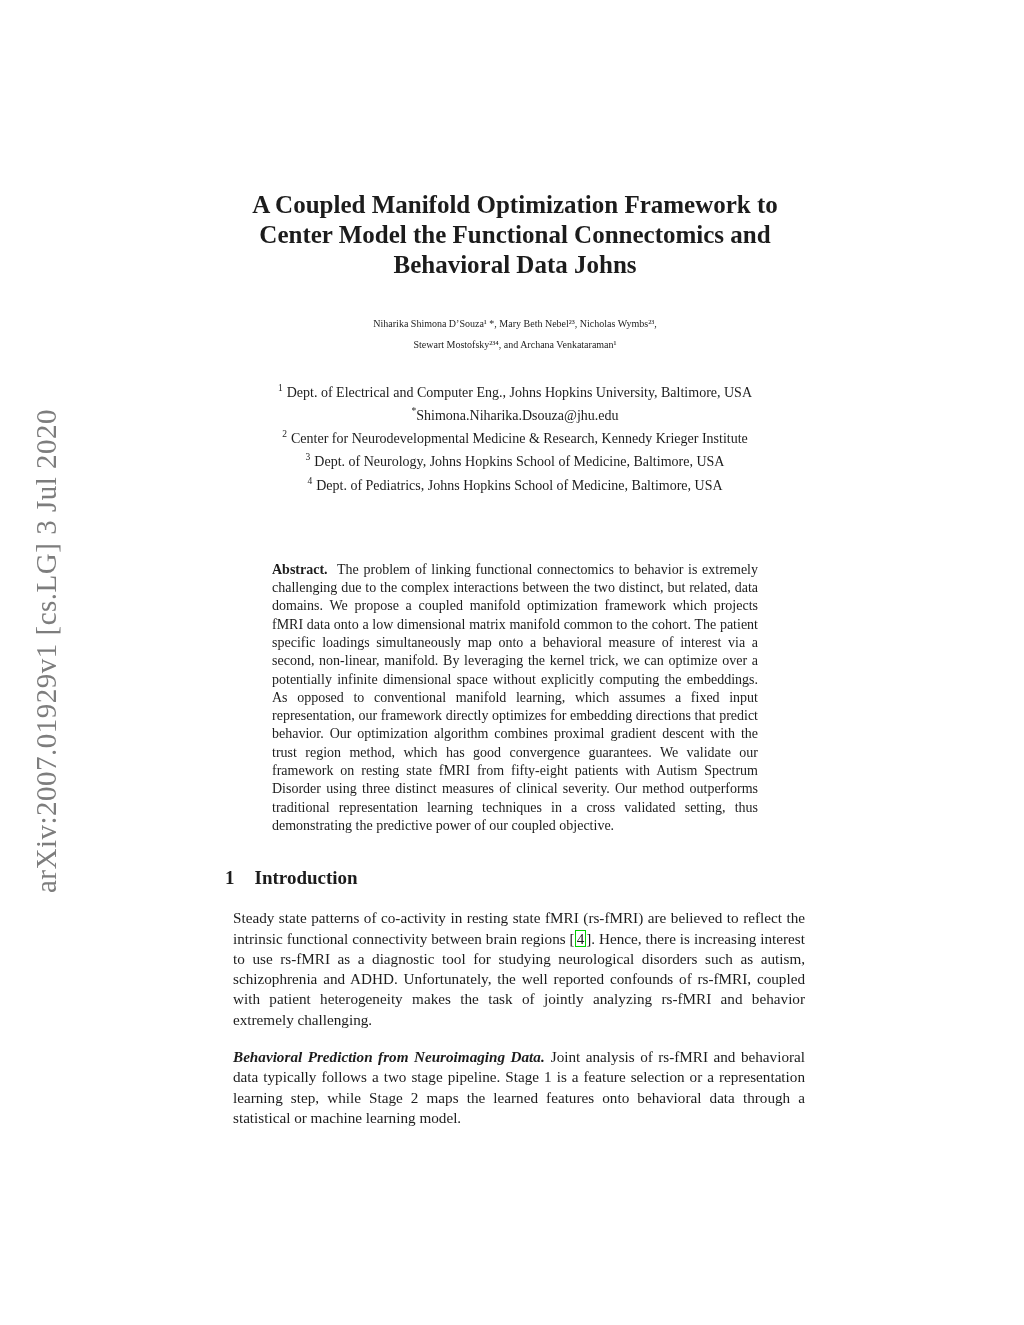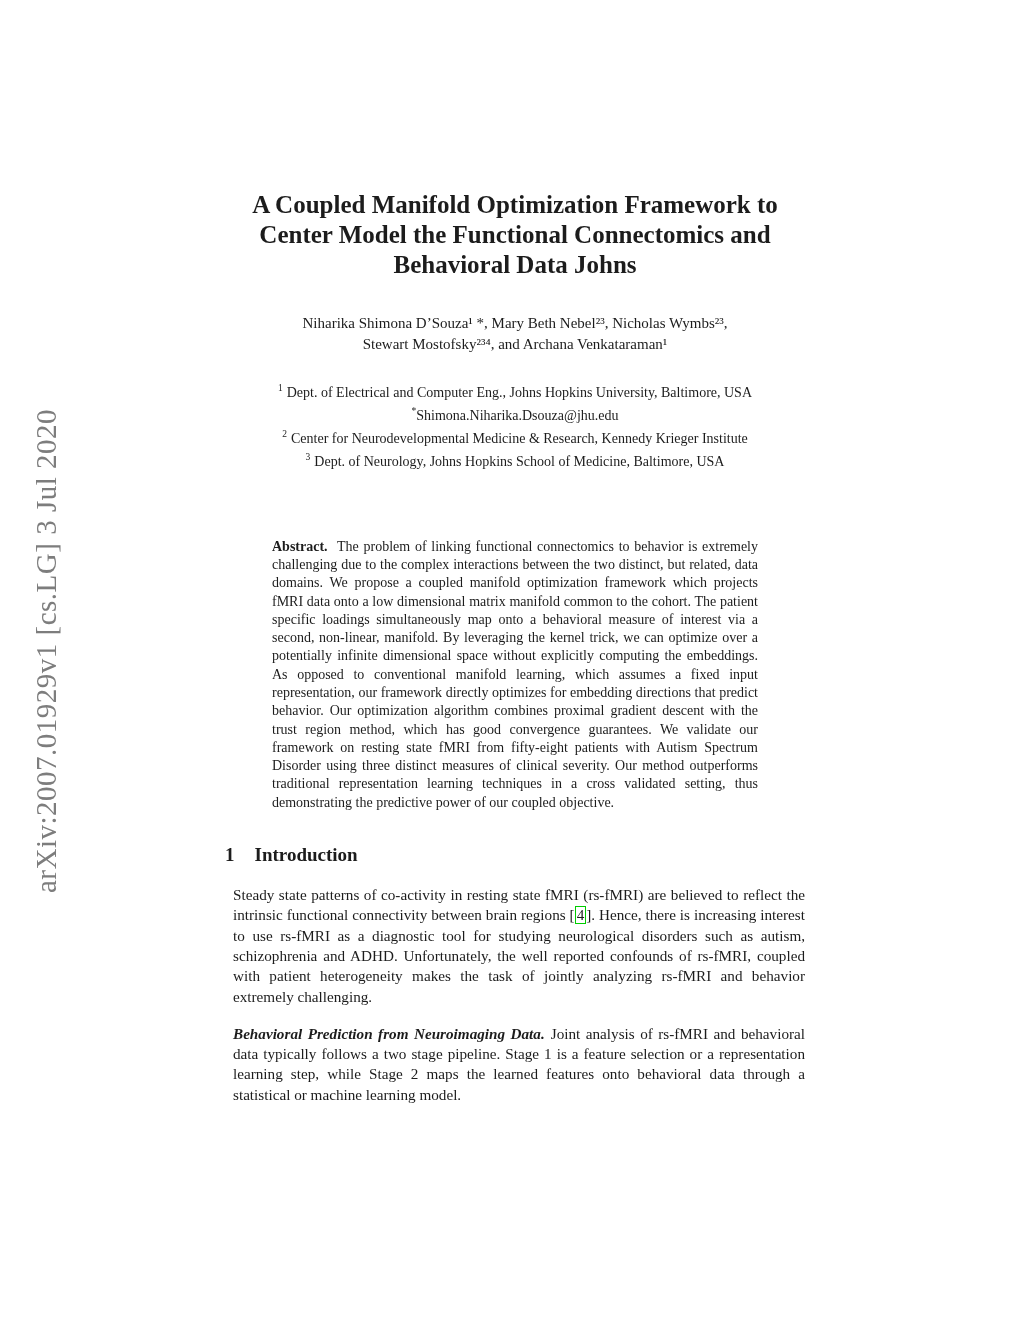--- a/index.html
+++ b/index.html
@@ -35,21 +35,21 @@
     font-weight: bold;
     line-height: 30px;
     text-align: center;
     font-family: Liberation Serif, serif;
   }
   .title-line { display: block; }
 
   .authors {
     margin-top: 33px;
     text-align: center;
-    font-size: 15px;
+    font-size: 10px;
     line-height: 21px;
   }
 
   .affiliations {
     margin-top: 24px;
     text-align: center;
     font-size: 14px;
     line-height: 19.5px;
   }
   .affil-line sup {
@@ -122,20 +122,23 @@
       </div>
       <div class="affil-line email">
         <sup>*</sup><span>Shimona.Niharika.Dsouza@jhu.edu</span>
       </div>
       <div class="affil-line">
         <sup>2</sup><span>Center for Neurodevelopmental Medicine &amp; Research, Kennedy Krieger Institute</span>
       </div>
       <div class="affil-line">
         <sup>3</sup><span>Dept. of Neurology, Johns Hopkins School of Medicine, Baltimore, USA</span>
       </div>
+      <div class="affil-line">
+        <sup>4</sup><span>Dept. of Pediatrics, Johns Hopkins School of Medicine, Baltimore, USA</span>
+      </div>
     </div>
 
     <div class="abstract">
       <span class="abstract-label">Abstract.</span>
       <span>The problem of linking functional connectomics to behavior is extremely challenging due to the complex interactions between the two distinct, but related, data domains. We propose a coupled manifold optimization framework which projects fMRI data onto a low dimensional matrix manifold common to the cohort. The patient specific loadings simultaneously map onto a behavioral measure of interest via a second, non-linear, manifold. By leveraging the kernel trick, we can optimize over a potentially infinite dimensional space without explicitly computing the embeddings. As opposed to conventional manifold learning, which assumes a fixed input representation, our framework directly optimizes for embedding directions that predict behavior. Our optimization algorithm combines proximal gradient descent with the trust region method, which has good convergence guarantees. We validate our framework on resting state fMRI from fifty-eight patients with Autism Spectrum Disorder using three distinct measures of clinical severity. Our method outperforms traditional representation learning techniques in a cross validated setting, thus demonstrating the predictive power of our coupled objective.</span>
     </div>
 
     <h2 class="section-heading">
       <span class="section-number">1</span><span>Introduction</span>
     </h2>

